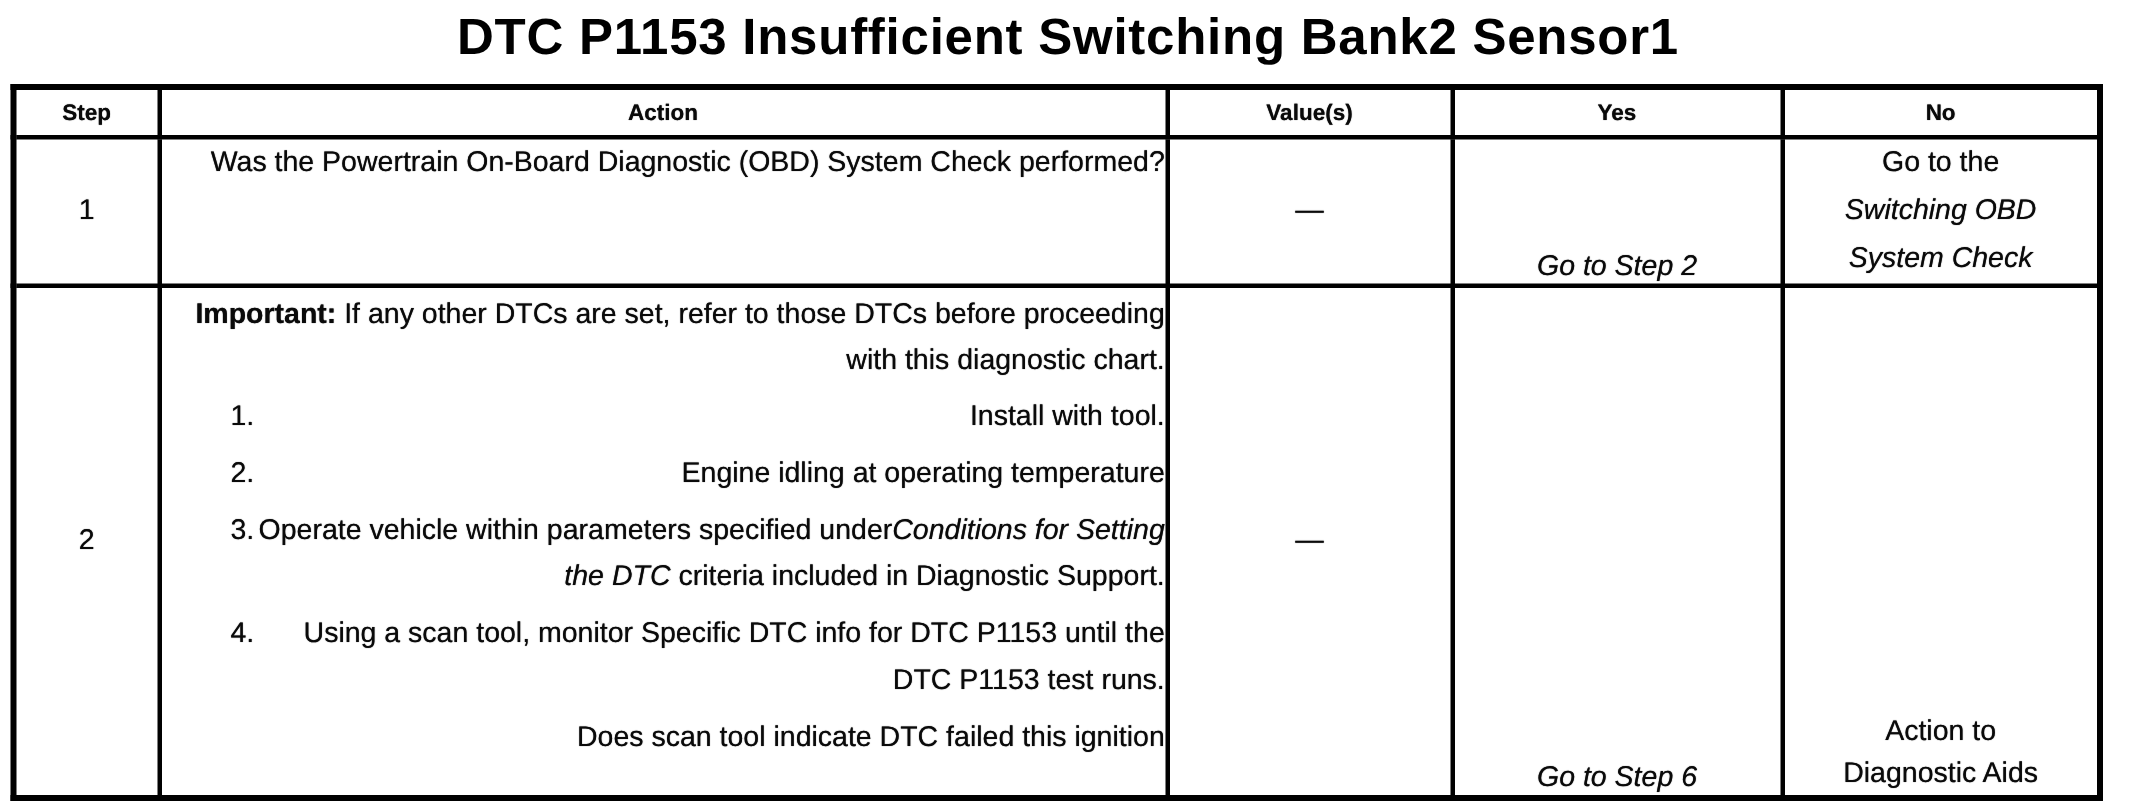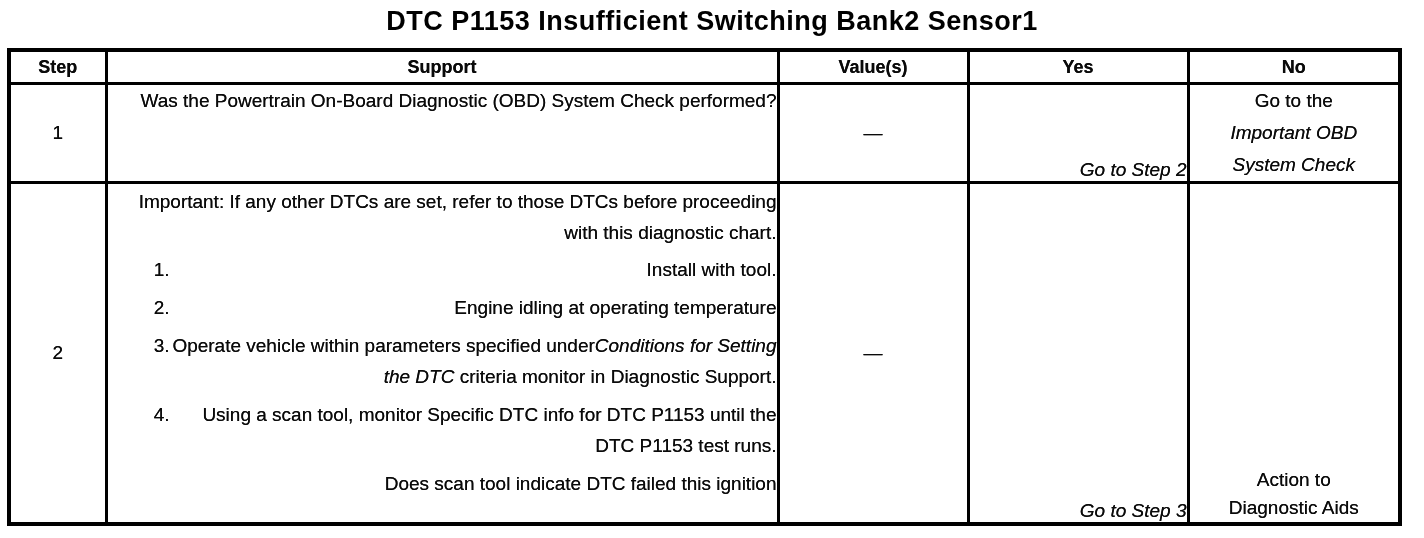--- a/index.html
+++ b/index.html
@@ -12,42 +12,42 @@
     width: 1424px;
     height: 538px;
     background: #ffffff;
     color: #0a0a0a;
     font-family: "Liberation Sans", "DejaVu Sans", sans-serif;
     overflow: hidden;
   }
   .doc-title {
     margin: 6px 0 0 0;
     text-align: center;
-    font-size: 27px;
+    font-size: 34px;
     font-weight: 700;
     letter-spacing: 0.5px;
     color: #000;
   }
   table.dtc {
     border-collapse: collapse;
     table-layout: fixed;
     margin: 11px 0 0 7px;
     border: 4px solid #000;
   }
   table.dtc th, table.dtc td {
     border: 3px solid #000;
     font-size: 19px;
     color: #0a0a0a;
     text-shadow: 0 0 0.6px rgba(0,0,0,0.85);
     padding: 0;
     overflow: hidden;
   }
   table.dtc th {
     height: 30px;
-    font-size: 18px;
+    font-size: 15px;
     font-weight: 700;
     text-align: center;
     vertical-align: middle;
   }
   tr.row-1 { height: 97px; }
   tr.row-2 { height: 341px; }
   td.step-cell {
     text-align: center;
     vertical-align: middle;
     font-size: 20px;
@@ -57,41 +57,41 @@
     text-align: right;
     padding: 4px 8px 4px 7px;
     line-height: 31px;
   }
   td.values-cell {
     text-align: center;
     vertical-align: middle;
     font-size: 20px;
   }
   td.yes-cell {
-    text-align: right;
+    text-align: center;
     vertical-align: bottom;
     font-style: italic;
     padding-bottom: 6px;
     margin-left: 46px;
   }
   td.no-cell-top {
     text-align: center;
     vertical-align: top;
     padding-top: 8px;
     line-height: 32px;
   }
   td.no-cell-bottom {
     text-align: center;
     vertical-align: bottom;
     padding-bottom: 7px;
     line-height: 28px;
   }
   .line { display: block; }
   .it { font-style: italic; }
-  .bd { font-weight: 400; }
+  .bd { font-weight: 700; }
   .important-para { margin: 2px 0 6px 0; }
   ol.action-list {
     list-style: none;
     margin: 0;
     padding: 0 0 0 33px;
   }
   ol.action-list li {
     margin: 0 0 7px 0;
     display: flex;
   }
@@ -114,66 +114,66 @@
     <colgroup>
       <col style="width:97px">
       <col style="width:672px">
       <col style="width:190px">
       <col style="width:220px">
       <col style="width:212px">
     </colgroup>
     <thead>
       <tr>
         <th>Step</th>
-        <th>Support</th>
+        <th>Action</th>
         <th>Value(s)</th>
         <th>Yes</th>
         <th>No</th>
       </tr>
     </thead>
     <tbody>
       <tr class="row-1">
         <td class="step-cell">1</td>
         <td class="action-cell">
           <span>Was the Powertrain On-Board Diagnostic (OBD) System Check performed?</span>
         </td>
         <td class="values-cell">—</td>
         <td class="yes-cell">Go to Step 2</td>
         <td class="no-cell-top">
           <span class="line">Go to the</span>
-          <span class="line it">Important OBD</span>
+          <span class="line it">Switching OBD</span>
           <span class="line it">System Check</span>
         </td>
       </tr>
       <tr class="row-2">
         <td class="step-cell">2</td>
         <td class="action-cell">
           <p class="important-para"><span class="bd">Important:</span><span> If any other DTCs are set, refer to those DTCs before proceeding with this diagnostic chart.</span></p>
           <ol class="action-list">
             <li>
               <span class="li-num">1.</span>
               <span class="li-text">Install with tool.</span>
             </li>
             <li>
               <span class="li-num">2.</span>
               <span class="li-text">Engine idling at operating temperature</span>
             </li>
             <li>
               <span class="li-num">3.</span>
-              <span class="li-text"><span>Operate vehicle within parameters specified under</span><span class="it">Conditions for Setting the DTC</span><span> criteria monitor in Diagnostic Support.</span></span>
+              <span class="li-text"><span>Operate vehicle within parameters specified under</span><span class="it">Conditions for Setting the DTC</span><span> criteria included in Diagnostic Support.</span></span>
             </li>
             <li>
               <span class="li-num">4.</span>
               <span class="li-text">Using a scan tool, monitor Specific DTC info for DTC P1153 until the DTC P1153 test runs.</span>
             </li>
           </ol>
           <p class="question-line">Does scan tool indicate DTC failed this ignition</p>
         </td>
         <td class="values-cell">—</td>
-        <td class="yes-cell">Go to Step 3</td>
+        <td class="yes-cell">Go to Step 6</td>
         <td class="no-cell-bottom">
           <span class="line">Action to</span>
           <span class="line">Diagnostic Aids</span>
         </td>
       </tr>
     </tbody>
   </table>
 
 </div>
 

